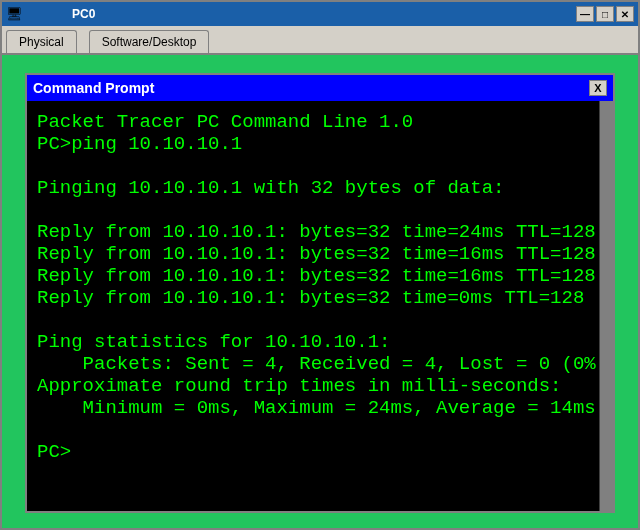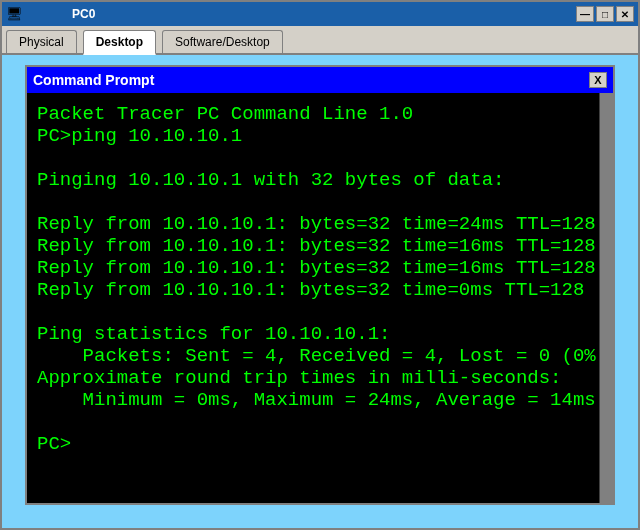--- a/index.html
+++ b/index.html
@@ -67,21 +67,21 @@
       cursor: pointer;
       color: #000;
       font-weight: bold;
     }
 
     .tab-bar {
       background: #d4d0c8;
       display: flex;
       align-items: flex-end;
       padding: 4px 4px 0 4px;
-      gap: 6px;
+      gap: 12px;
       flex-shrink: 0;
       border-bottom: 2px solid #808080;
     }
 
     .tab {
       padding: 4px 12px;
       background: #d4d0c8;
       border: 1px solid #808080;
       border-bottom: none;
       cursor: pointer;
@@ -93,22 +93,22 @@
     .tab.active {
       background: #ffffff;
       font-weight: bold;
       border-bottom: 2px solid #ffffff;
       margin-bottom: -2px;
       z-index: 1;
     }
 
     .main-content {
       flex: 1;
-      background: #7dd3fc;
-      padding: 10px;
+      background: #22c55e;
+      padding: 18px;
       display: flex;
       justify-content: center;
       align-items: flex-start;
       overflow: hidden;
     }
 
     .cmd-window {
       width: 590px;
       height: 440px;
       background: #000080;
@@ -181,21 +181,20 @@
     </div>
     <div class="title-buttons">
       <div class="title-btn">—</div>
       <div class="title-btn">□</div>
       <div class="title-btn">✕</div>
     </div>
   </div>
 
   <div class="tab-bar">
     <div class="tab">Physical</div>
-    <div class="tab active">Desktop</div>
     <div class="tab">Software/Desktop</div>
   </div>
 
   <div class="main-content">
 
     <div class="cmd-window">
       <div class="cmd-title-bar">
         <span class="cmd-title-text">Command Prompt</span>
         <div class="cmd-close-btn">X</div>
       </div>

